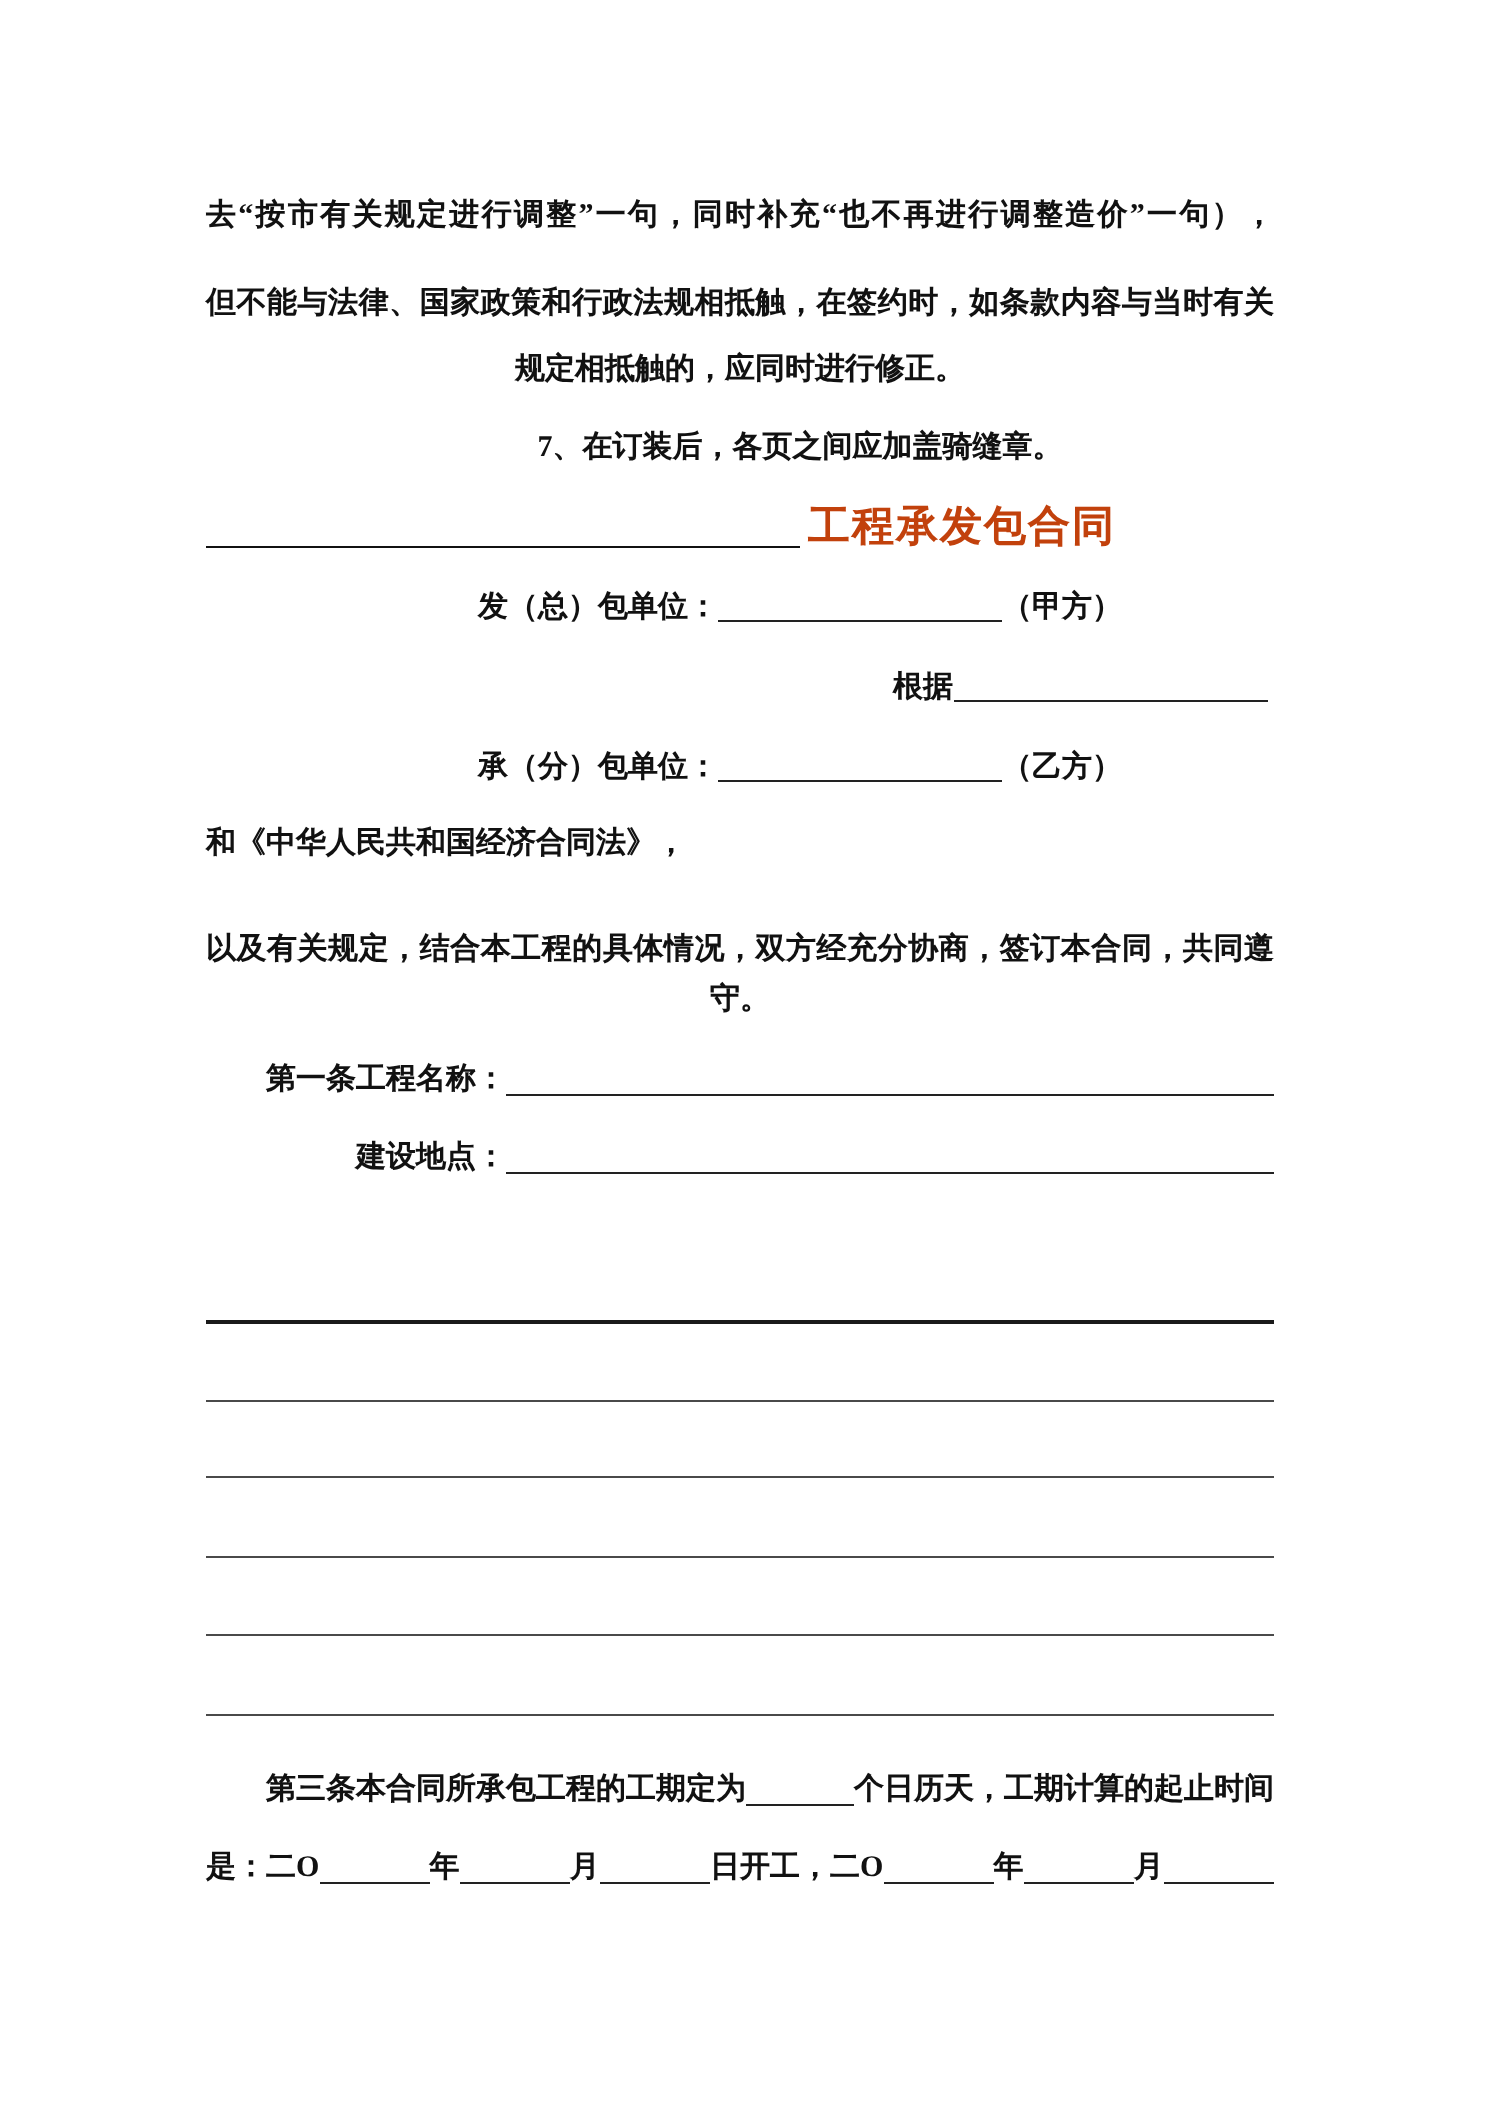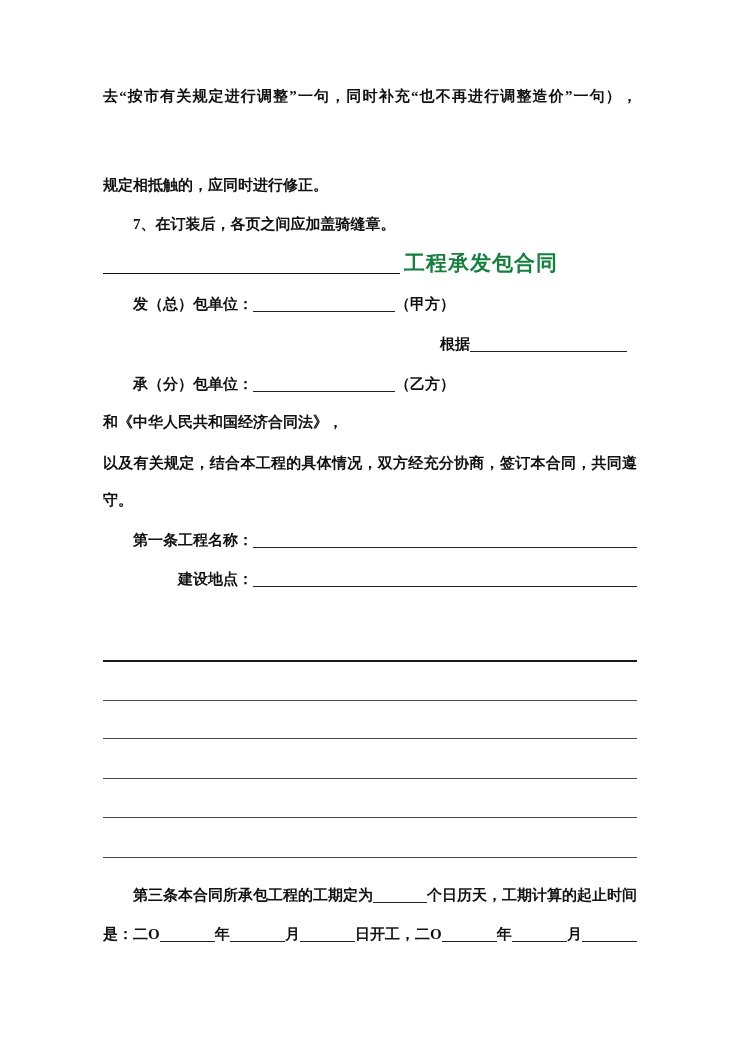--- a/index.html
+++ b/index.html
@@ -17,25 +17,27 @@
     color: #111111;
     font-size: 15px;
     line-height: 22px;
     overflow: hidden;
   }
   .line {
     position: absolute;
     left: 103px;
     width: 534px;
     white-space: nowrap;
+    text-align: center;
   }
   .just {
     white-space: normal;
     text-align: justify;
     text-align-last: justify;
+    margin-top: 12px;
   }
   .indent2 { padding-left: 30px; }
   .right   { text-align: left; }
 
   .flexline {
     display: flex;
     align-items: flex-end;
   }
   .flexline .t {
     flex: 0 0 auto;
@@ -58,21 +60,21 @@
     position: absolute;
     left: 103px;
     width: 534px;
     top: 246px;
     line-height: 34px;
     white-space: nowrap;
   }
   .doc-title {
     font-size: 21px;
     letter-spacing: 1px;
-    color: #15803d;
+    color: #c2410c;
   }
   .title-underline {
     width: 297px;
     height: 24px;
     border-bottom: 1.8px solid #111111;
     vertical-align: -4px;
     margin-right: 4px;
   }
   .hr-blank {
     position: absolute;
@@ -82,20 +84,21 @@
   }
   .hr-thick { border-top: 2.2px solid #1a1a1a; }
   .hr-thin  { border-top: 1.2px solid #4a4a4a; }
 </style>
 </head>
 <body>
 
 <div class="page">
 
   <div class="line just" style="top:85px">去“按市有关规定进行调整”一句，同时补充“也不再进行调整造价”一句），</div>
+  <div class="line just" style="top:129px">但不能与法律、国家政策和行政法规相抵触，在签约时，如条款内容与当时有关</div>
   <div class="line" style="top:174px">规定相抵触的，应同时进行修正。</div>
   <div class="line indent2" style="top:213px">7、在订装后，各页之间应加盖骑缝章。</div>
 
   <div class="title-line">
     <span class="blank-inline title-underline"></span><span class="doc-title">工程承发包合同</span>
   </div>
 
   <div class="line indent2" style="top:293px">
     <span>发（总）包单位：</span><span class="blank-inline" style="width:142px"></span><span>（甲方）</span>
   </div>

